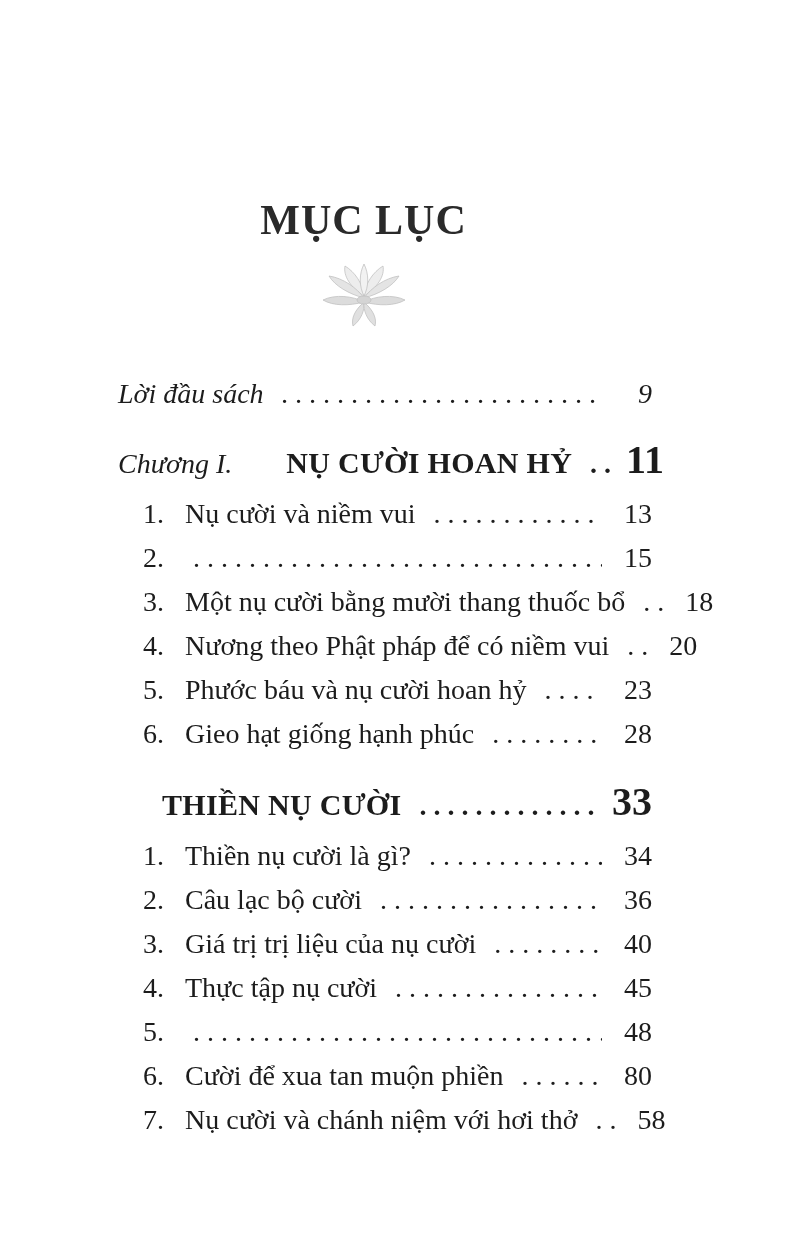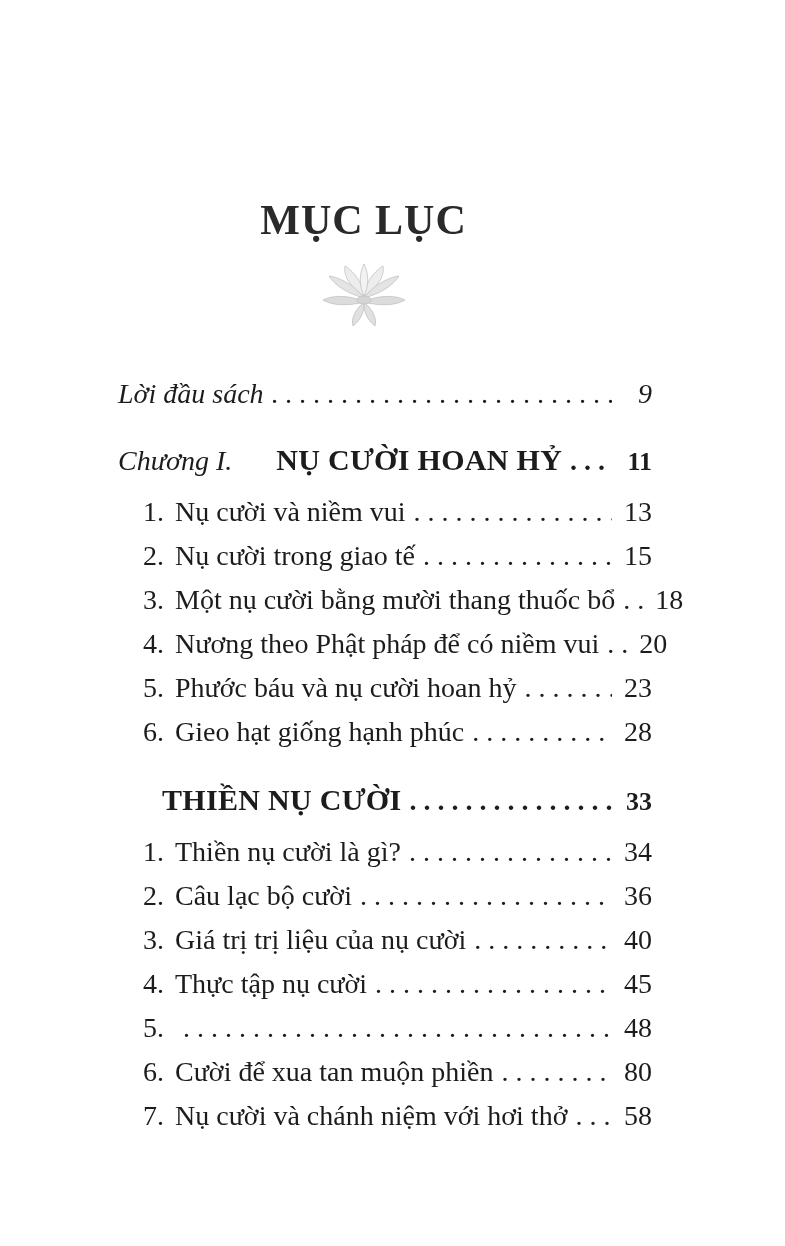--- a/index.html
+++ b/index.html
@@ -30,20 +30,21 @@
     margin-top: 44px;
     margin-left: 118px;
     width: 534px;
   }
   .row {
     display: flex;
     align-items: baseline;
     line-height: 44px;
     font-size: 28px;
     white-space: nowrap;
+    gap: 10px;
   }
   .row.front { font-style: italic; }
   .row.chapter { margin-top: 22px; margin-bottom: 6px; }
   .chlabel {
     font-style: italic;
     min-width: 103px;
     flex-shrink: 0;
   }
   .chtitle {
     font-weight: 700;
@@ -58,21 +59,21 @@
     overflow: hidden;
     margin: 0 6px 0 8px;
     min-width: 20px;
   }
   .leader::after {
     content: ". . . . . . . . . . . . . . . . . . . . . . . . . . . . . . . . . . . . . . . . . . . . . . . . . . . .";
     color: #1c1c1c;
   }
   .row.chapter .leader::after { font-weight: 700; }
   .pageno { text-align: right; min-width: 34px; flex-shrink: 0; }
-  .row.chapter .pageno { font-weight: 700; font-size: 26px; }
+  .row.chapter .pageno { font-weight: 700; font-size: 40px; }
   .ch2gap { margin-top: 24px !important; }
 </style>
 </head>
 <body>
 
 <div class="page">
 
   <div class="title">MỤC LỤC</div>
 
   <div class="lotus-wrap">
@@ -108,21 +109,20 @@
     </div>
 
     <div class="row item">
       <span class="num">1.</span>
       <span>Nụ cười và niềm vui</span>
       <span class="leader"></span>
       <span class="pageno">13</span>
     </div>
     <div class="row item">
       <span class="num">2.</span>
-      <span>Nụ cười trong giao tế</span>
       <span class="leader"></span>
       <span class="pageno">15</span>
     </div>
     <div class="row item">
       <span class="num">3.</span>
       <span>Một nụ cười bằng mười thang thuốc bổ</span>
       <span class="leader"></span>
       <span class="pageno">18</span>
     </div>
     <div class="row item">

